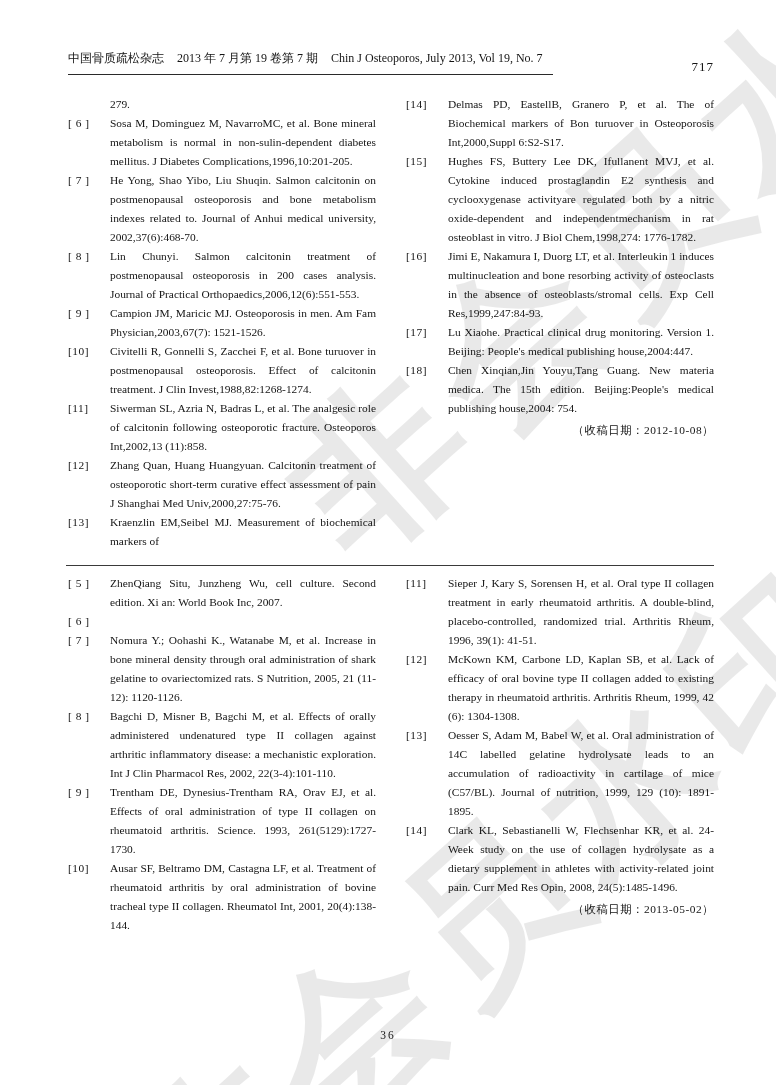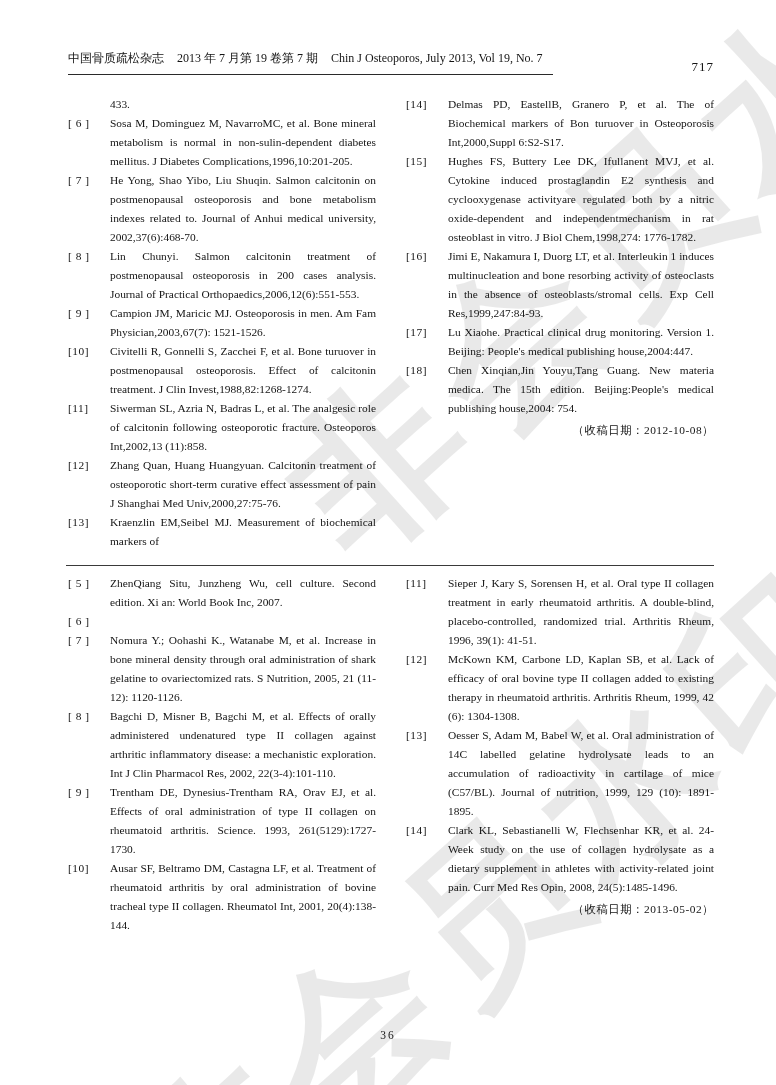--- a/index.html
+++ b/index.html
@@ -67,21 +67,21 @@
       <div class="header-left">
         <span>中国骨质疏松杂志</span>
         <span>2013 年 7 月第 19 卷第 7 期</span>
         <span>Chin J Osteoporos, July 2013, Vol 19, No. 7</span>
       </div>
       <div class="page-num-top">717</div>
     </div>
 
     <div class="columns">
       <div class="col">
-        <div class="carryover">433.</div>
+        <div class="carryover">279.</div>
         <div>
             <div class="ref">
               <span class="ref-num">[ 6 ]</span>
               <div class="ref-text">Sosa M, Dominguez M, NavarroMC, et al. Bone mineral metabolism is normal in non-sulin-dependent diabetes mellitus. J Diabetes Complications,1996,10:201-205.</div>
             </div>
             <div class="ref">
               <span class="ref-num">[ 7 ]</span>
               <div class="ref-text">He Yong, Shao Yibo, Liu Shuqin. Salmon calcitonin on postmenopausal osteoporosis and bone metabolism indexes related to. Journal of Anhui medical university, 2002,37(6):468-70.</div>
             </div>
             <div class="ref">

